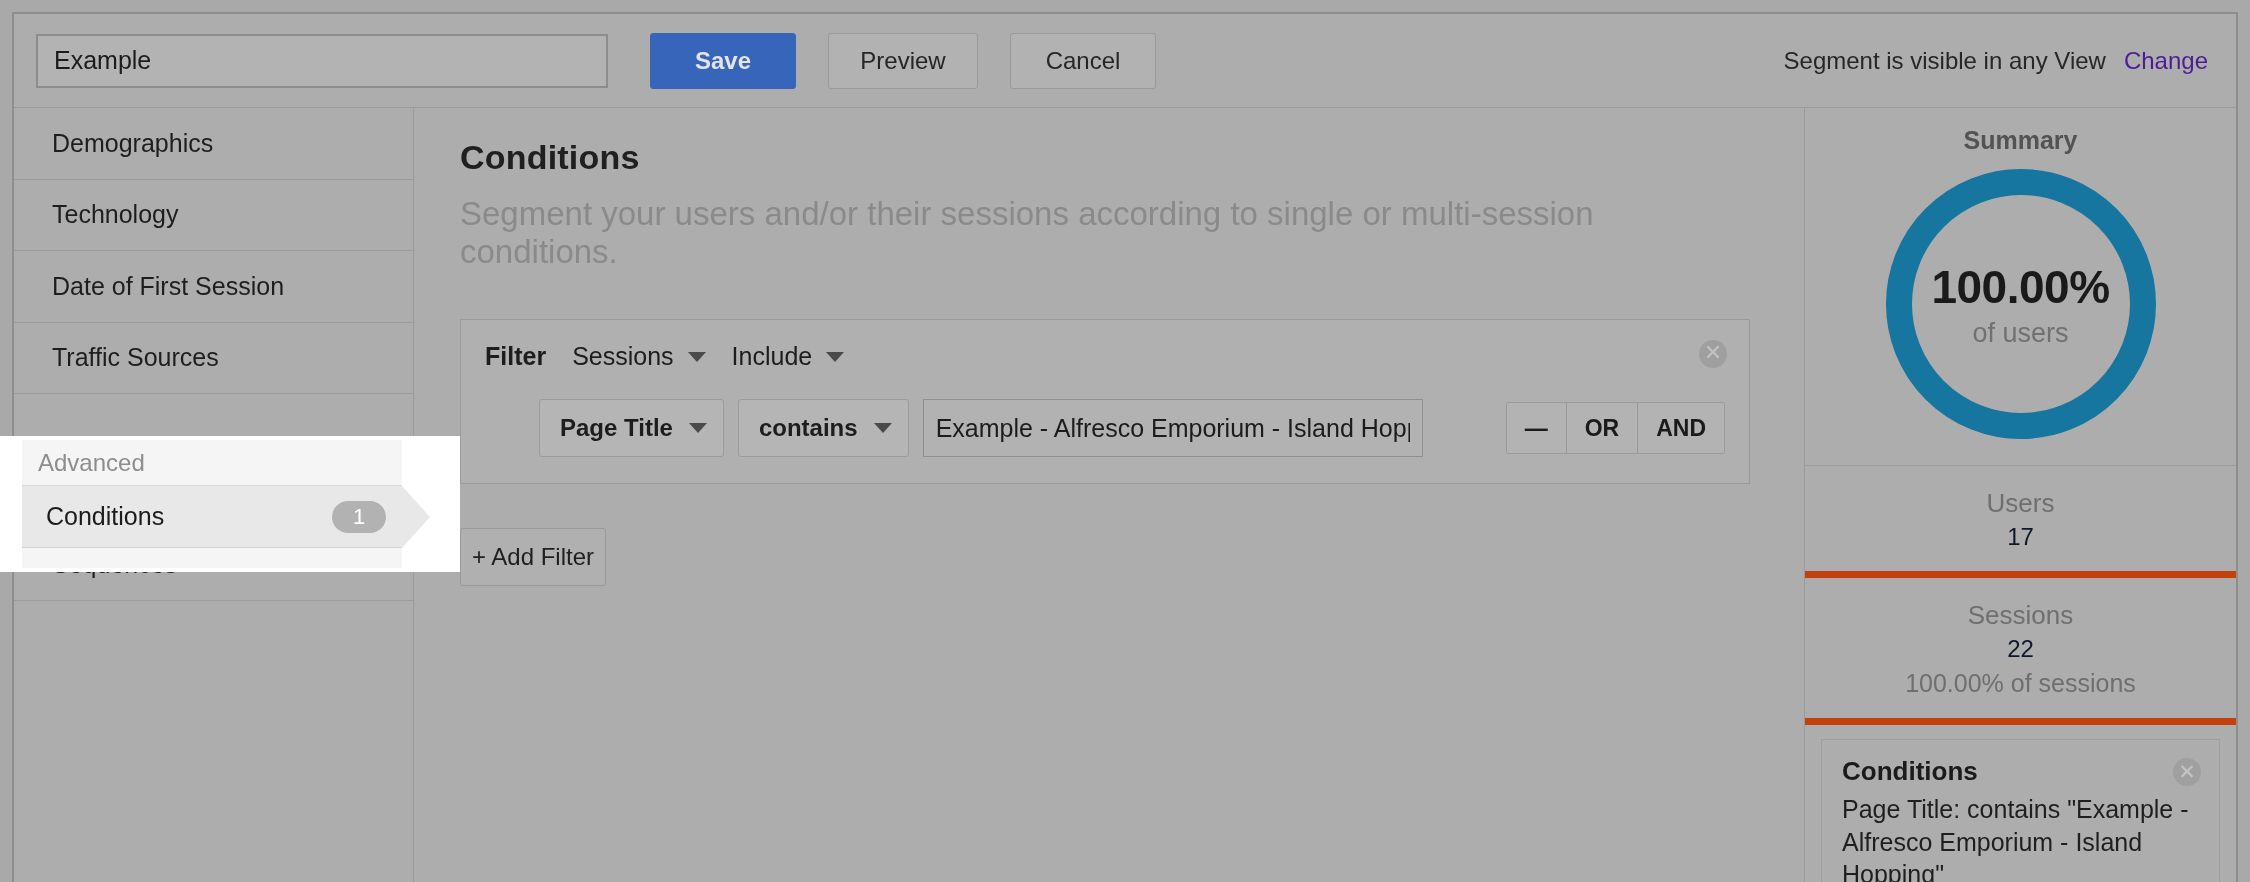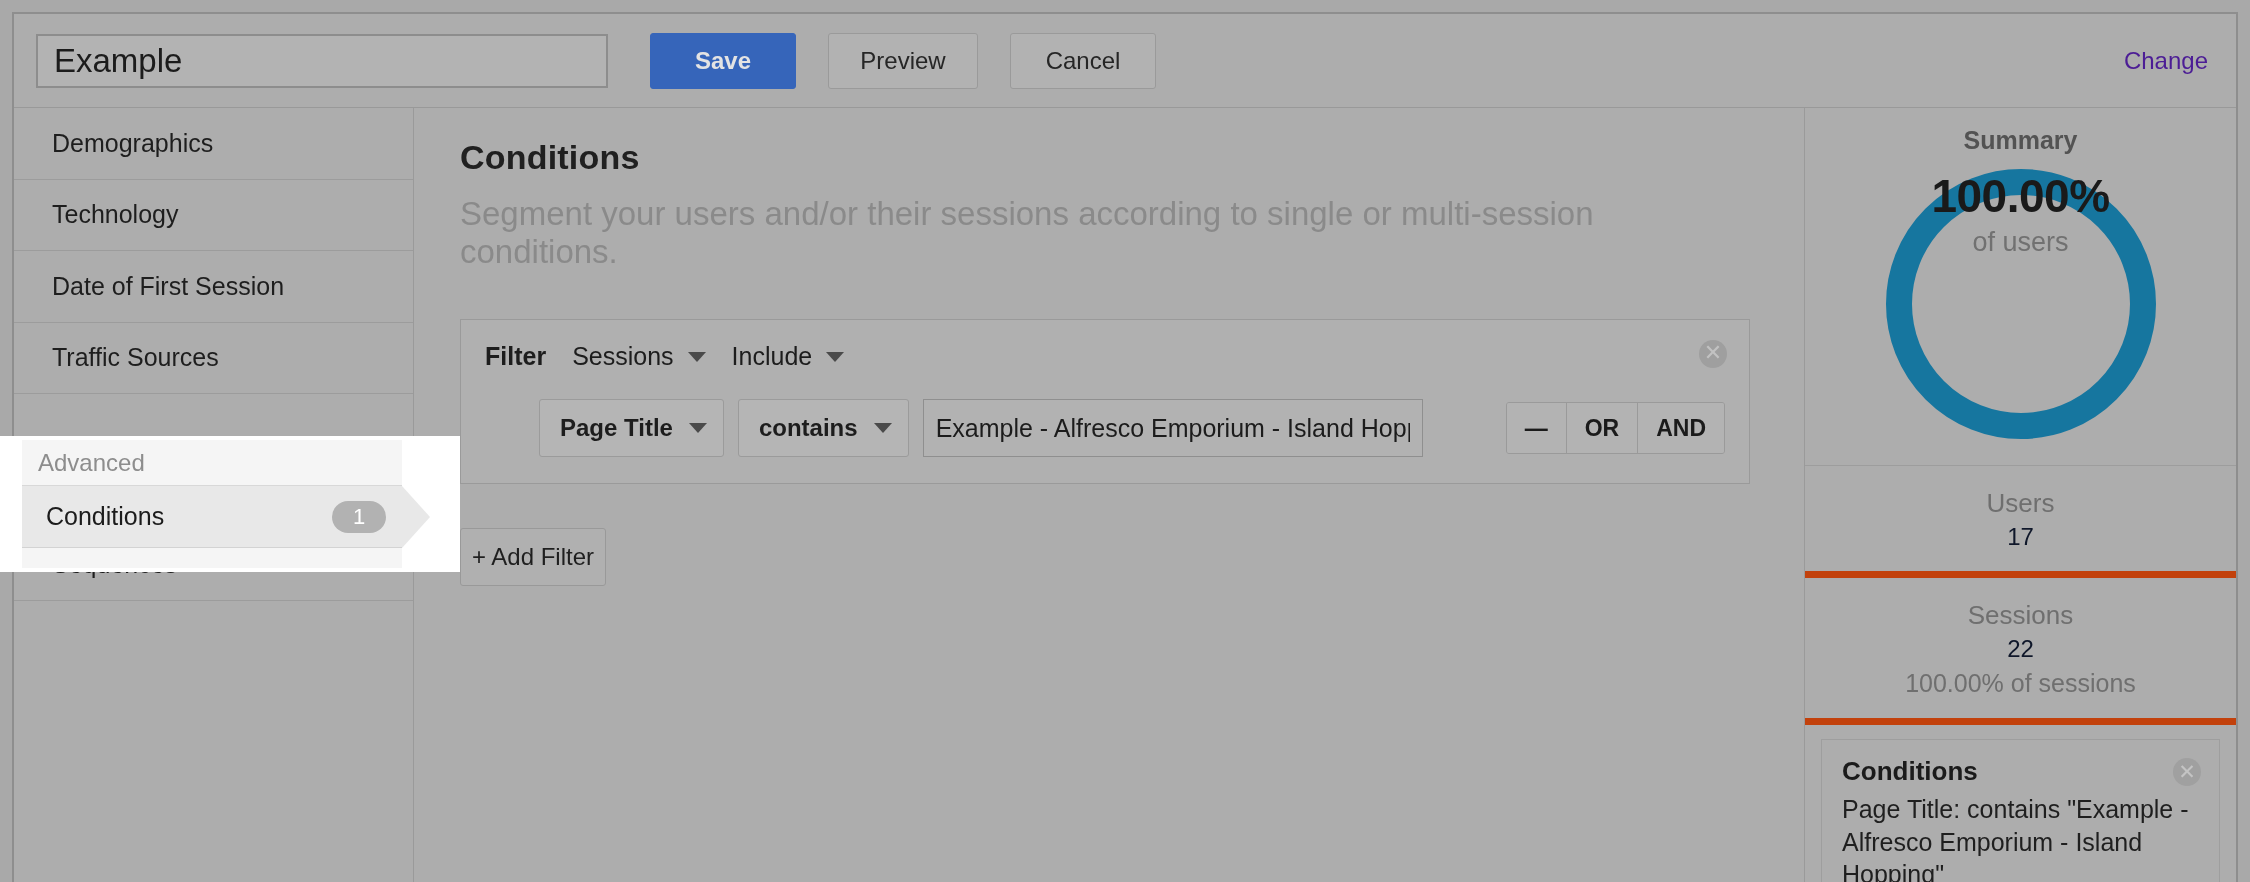--- a/index.html
+++ b/index.html
@@ -35,21 +35,21 @@
     align-items: center;
     padding: 0 28px 0 22px;
     border-bottom: 1px solid #999;
     background: #adadad;
   }
   .name-input {
     width: 572px; height: 54px;
     background: #b3b3b3;
     border: 2px solid #8d8d8d;
     font-family: "Liberation Sans", sans-serif;
-    font-size: 33px;
+    font-size: 25px;
     color: #1c1c1c;
     padding: 0 16px;
     outline: none;
   }
   .btn {
     height: 56px;
     border: 1px solid #9a9a9a;
     background: #b2b2b2;
     border-radius: 3px;
     font-family: "Liberation Sans", sans-serif;
@@ -311,21 +311,21 @@
     position: relative;
   }
   .donut-ring {
     position: absolute; inset: 0;
     border-radius: 50%;
     border: 26px solid #16769f;
   }
   .donut-text {
     position: absolute; inset: 0;
     display: flex; flex-direction: column;
-    align-items: center; 
+    align-items: center; justify-content: center;
   }
   .donut-pct {
     font-size: 46px; font-weight: bold; color: #1a1a1a;
     letter-spacing: -0.5px;
   }
   .donut-sub { font-size: 27px; color: #717171; margin-top: 4px; }
 
   .stat-block {
     text-align: center;
     padding: 22px 0 20px 0;
@@ -363,20 +363,21 @@
 
 <div id="app">
   <div class="window">
 
     <div class="topbar">
       <input class="name-input" type="text" value="Example" placeholder="Segment Name" style="">
       <div class="btn save">Save</div>
       <div class="btn preview">Preview</div>
       <div class="btn cancel">Cancel</div>
       <div class="view-note">
+        <span>Segment is visible in any View</span>
         <span class="link">Change</span>
       </div>
     </div>
 
     <div class="body">
 
       <div class="sidebar">
         <div class="side-item">
           <span>Demographics</span>
         </div>

